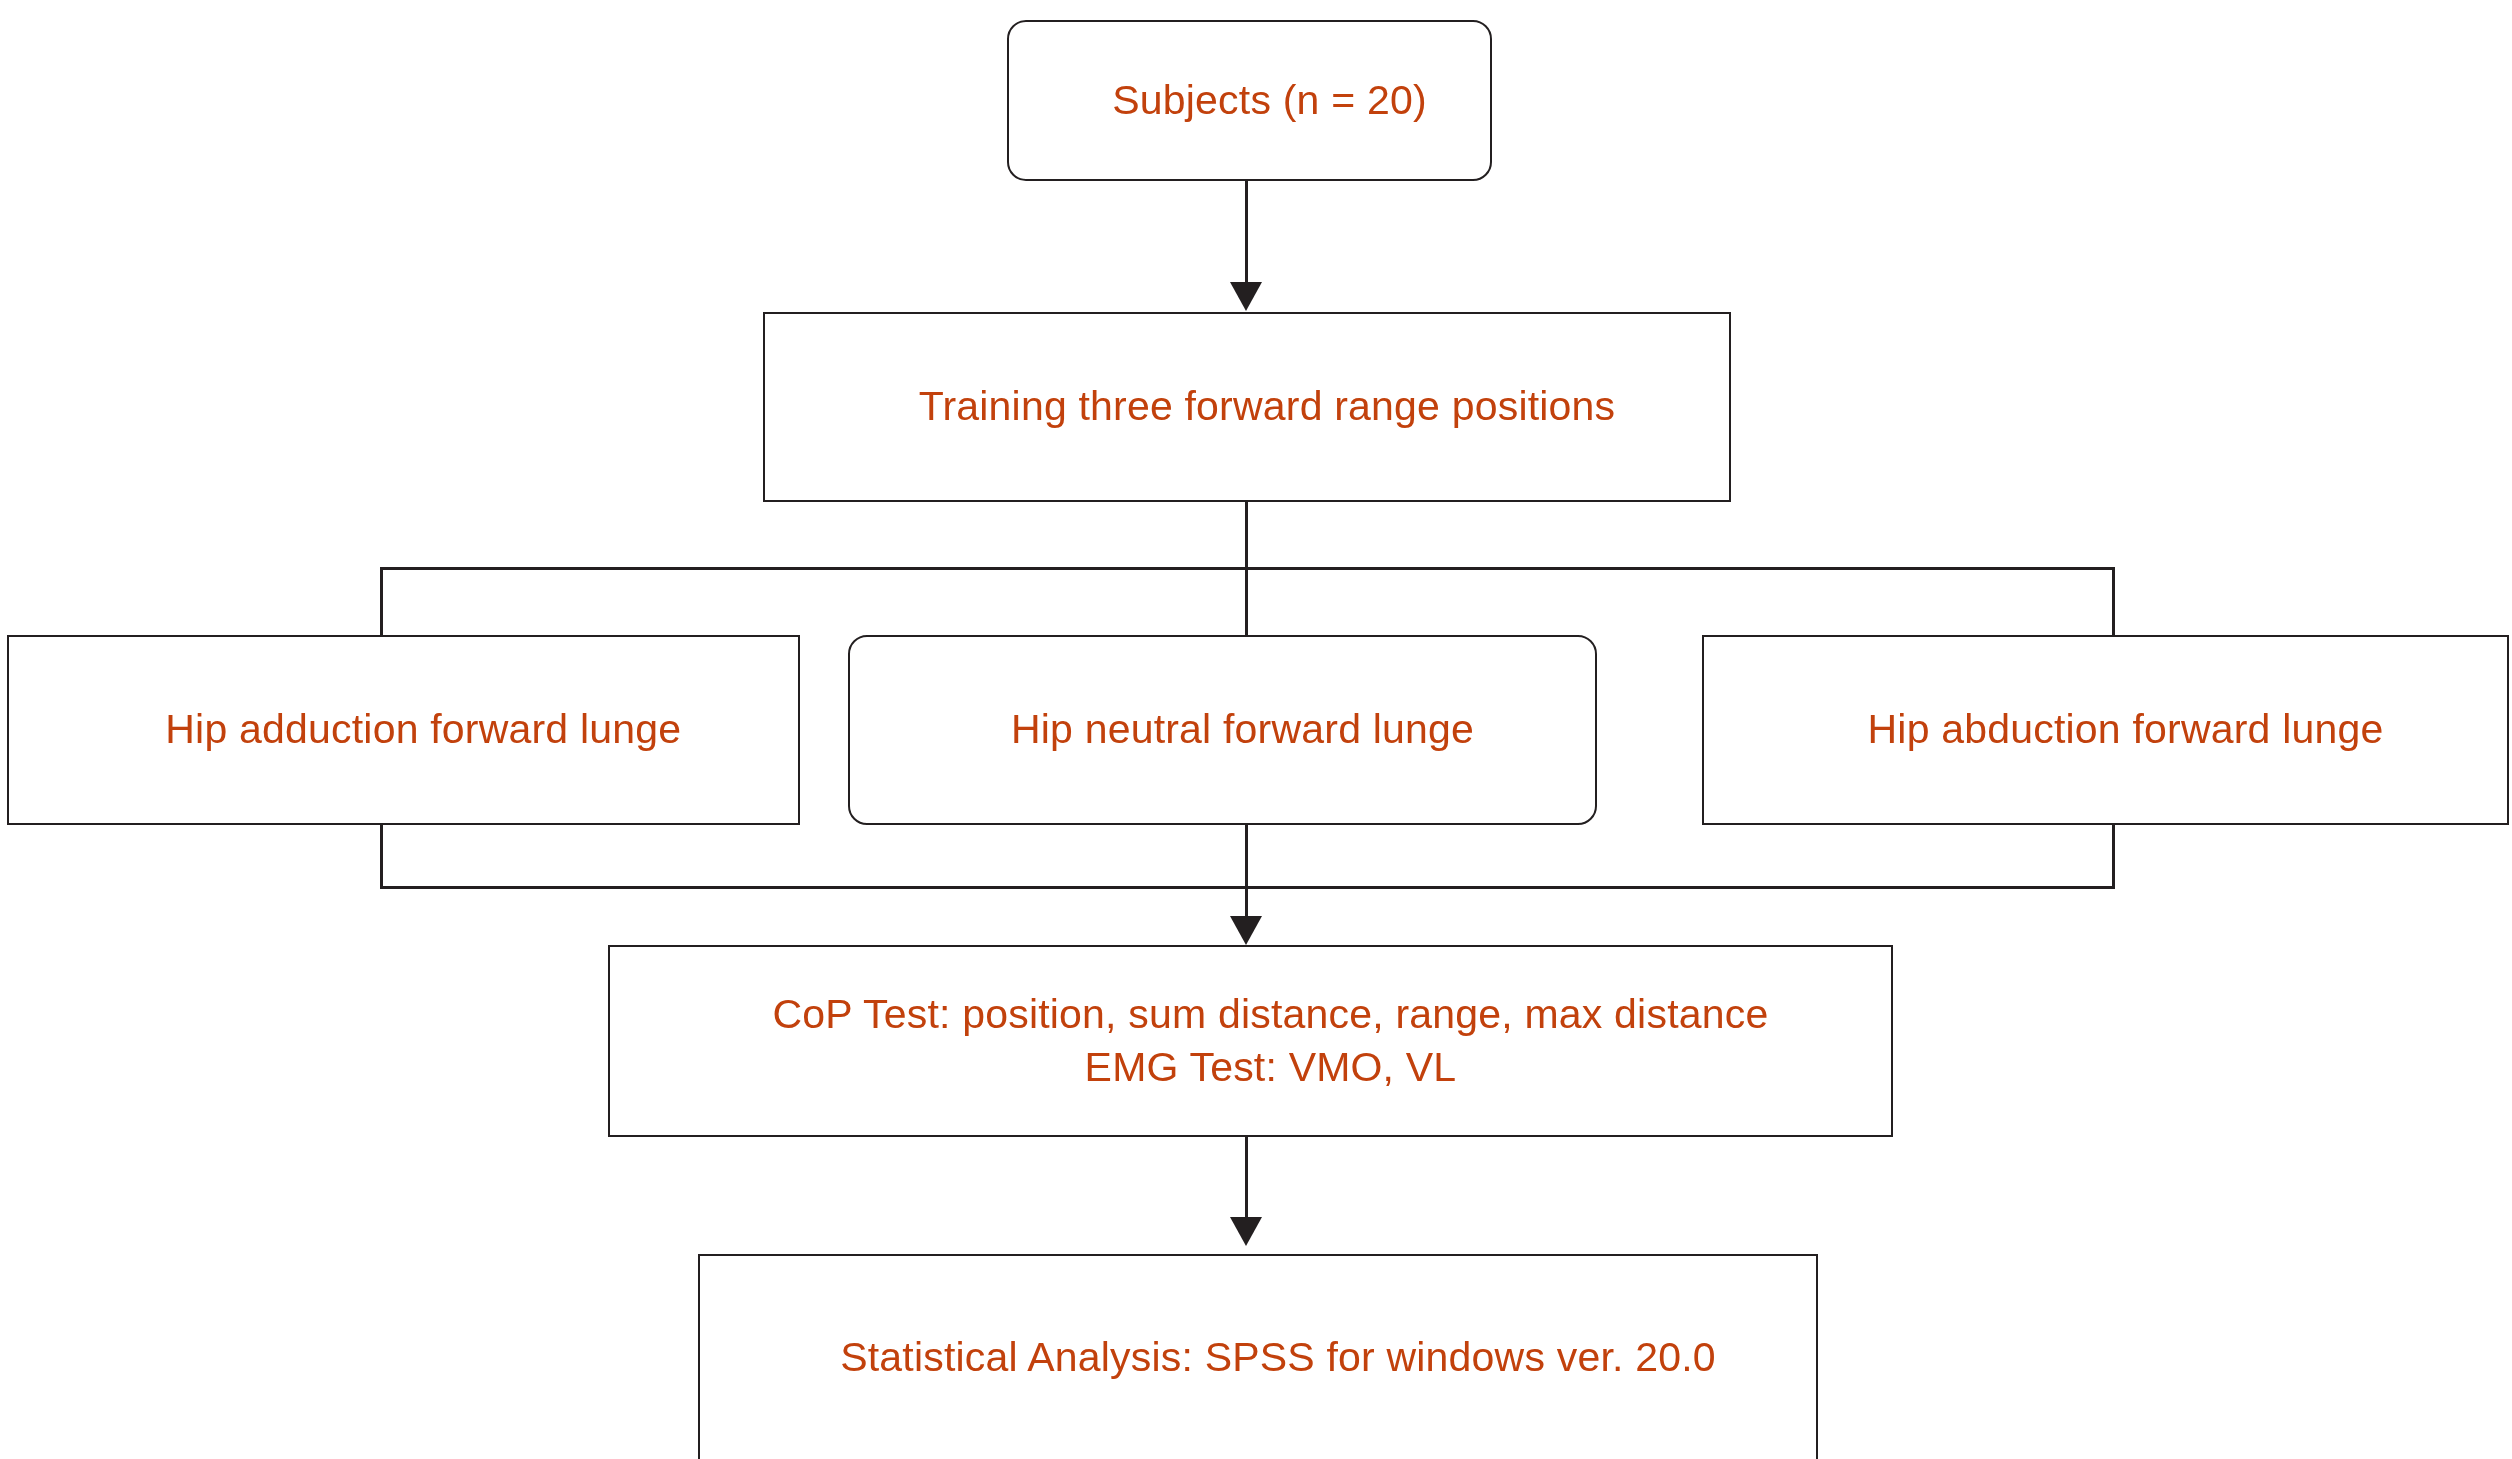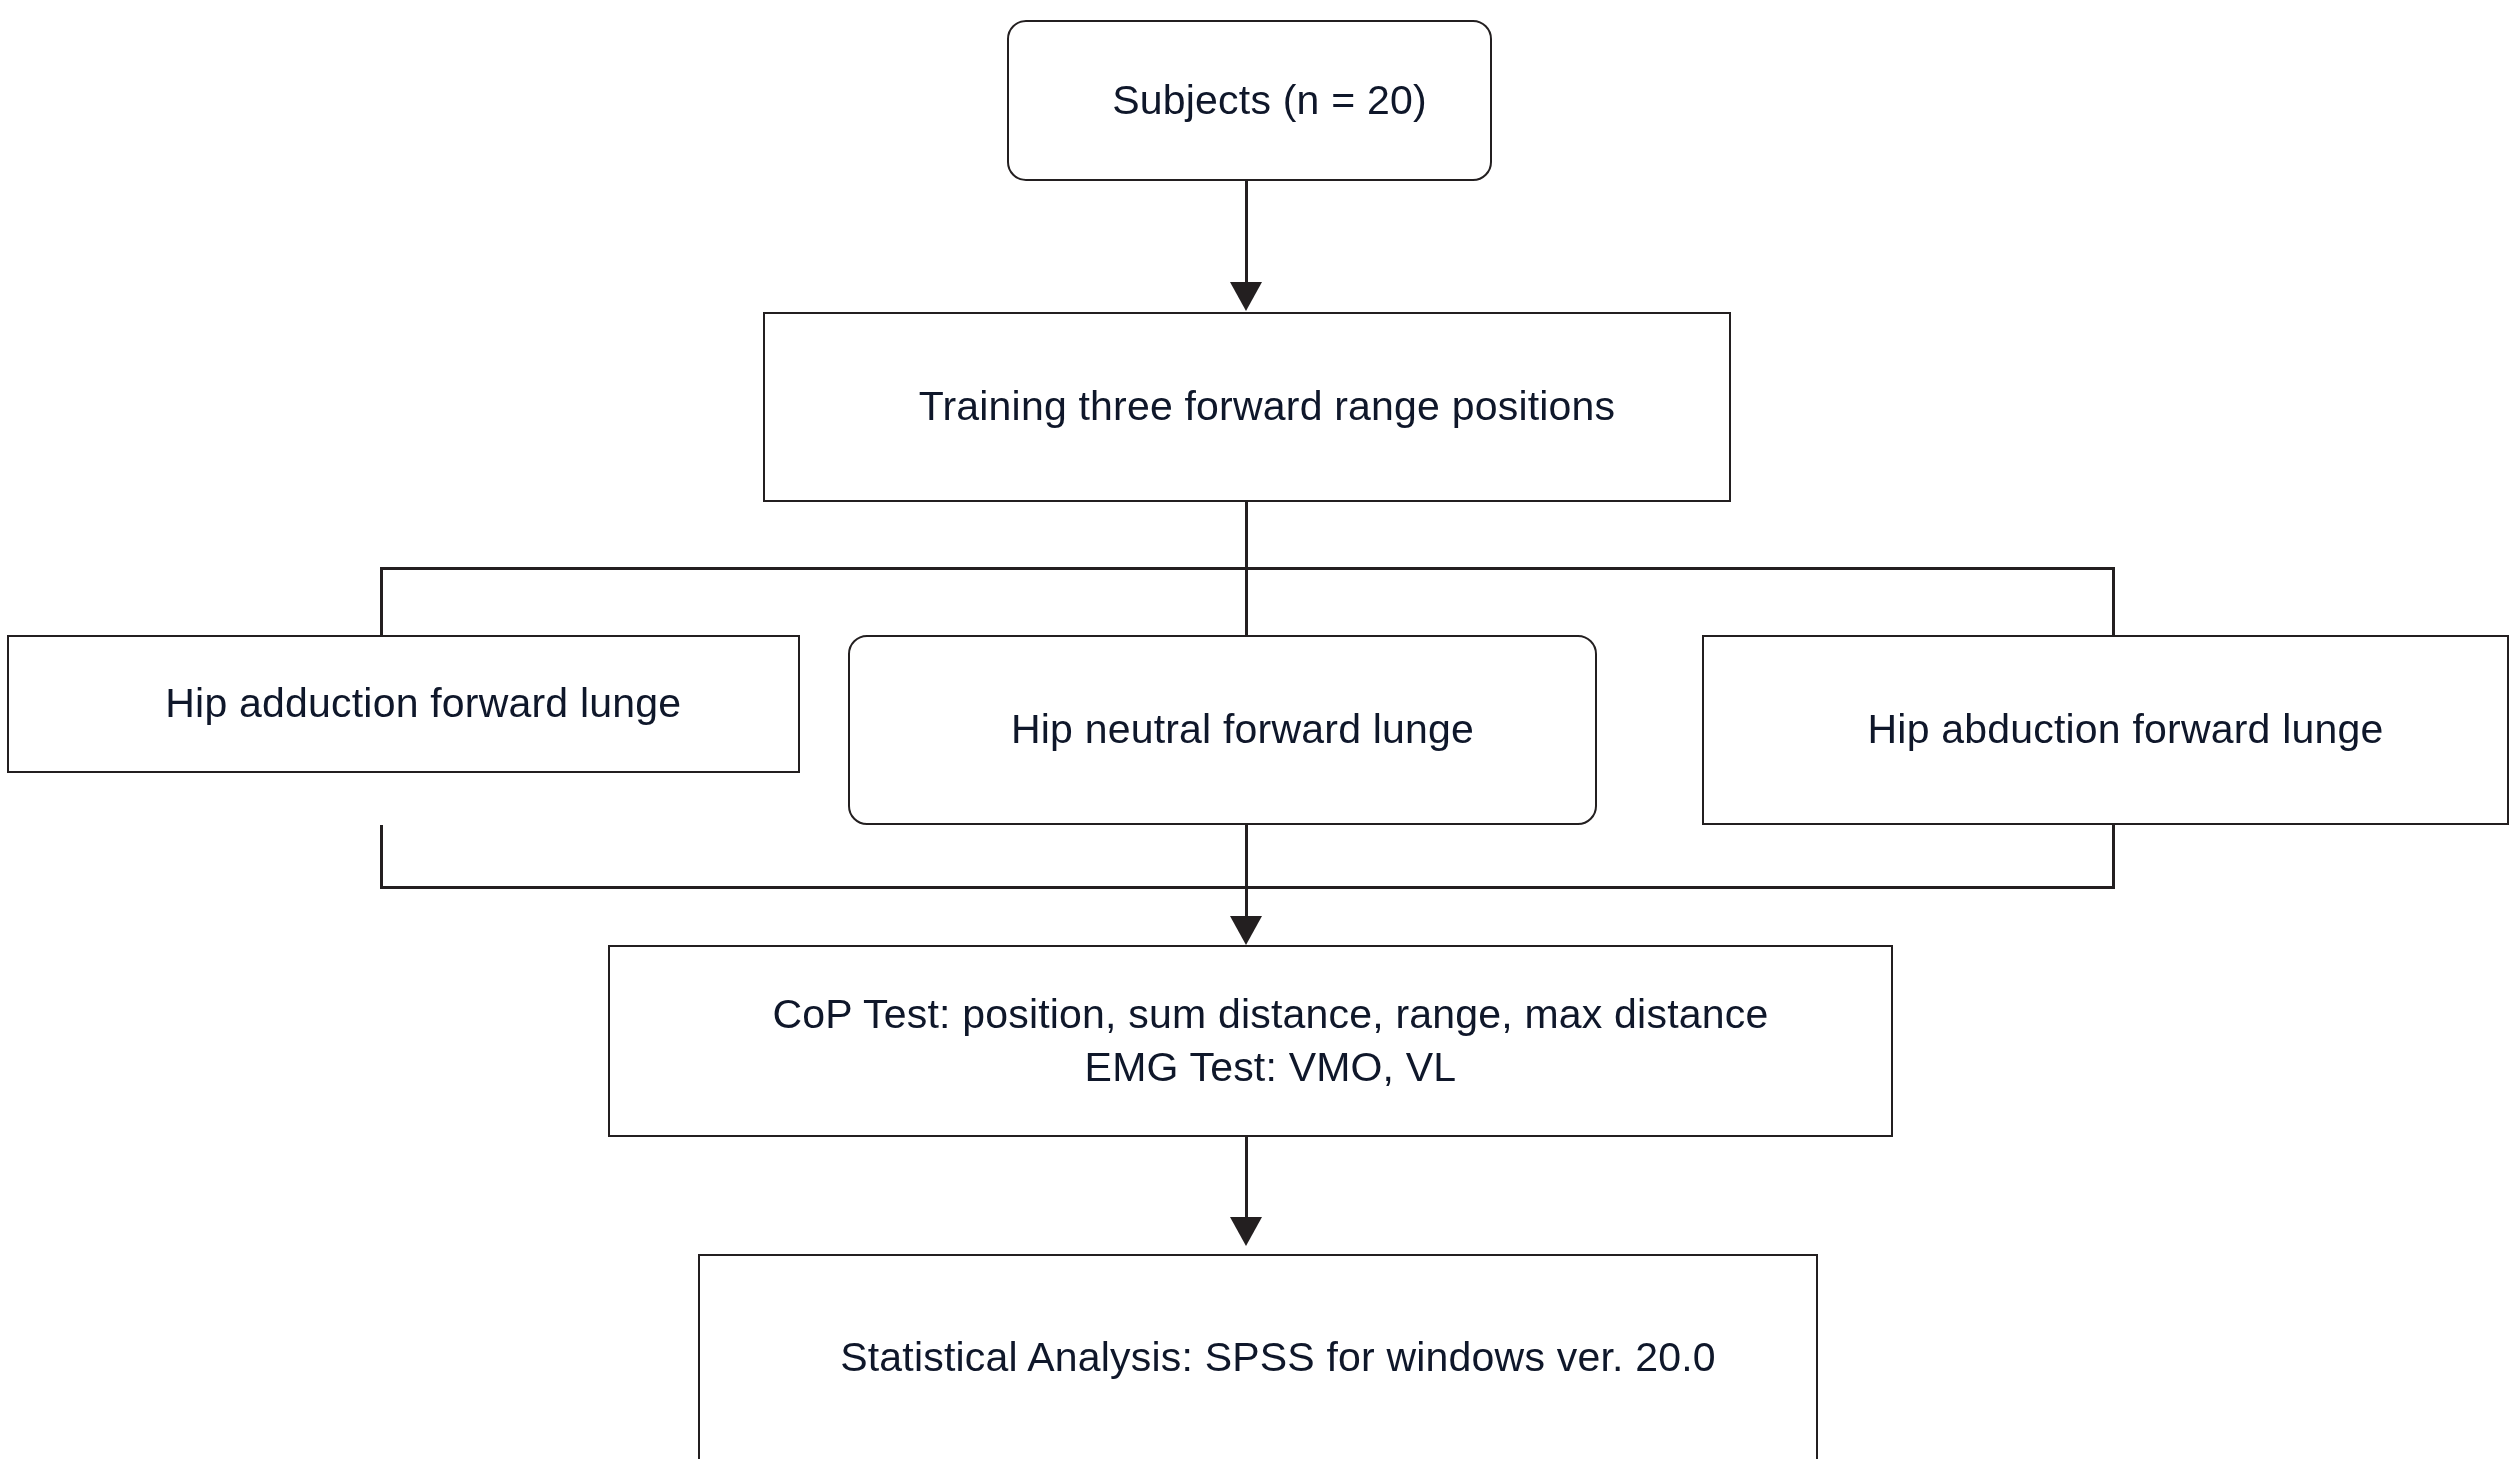--- a/index.html
+++ b/index.html
@@ -17,21 +17,21 @@
   }
   .node {
     position: absolute;
     box-sizing: border-box;
     border: 2.6px solid #231f20;
     background: #ffffff;
     display: flex;
     align-items: center;
     justify-content: center;
     text-align: center;
-    color: #0f172a;
+    color: #c2410c;
     font-size: 41px;
     line-height: 1.30;
     letter-spacing: 0.2px;
     white-space: pre-line;
     z-index: 3;
     padding-left: 40px;
   }
   .node.rounded {
     border-radius: 19px;
   }
@@ -79,21 +79,21 @@
   </div>
 
   <div class="vline" style="left:1245px; top:502px; height:133px;"></div>
 
   <div class="hline" style="left:380px; top:567px; width:1735px;"></div>
 
   <div class="vline" style="left:380px; top:567px; height:68px;"></div>
 
   <div class="vline" style="left:2112px; top:567px; height:68px;"></div>
 
-  <div class="node" style="left:6.8px; top:635px; width:793px; height:138px;">
+  <div class="node" style="left:6.8px; top:635px; width:793px; height:190px;">
     <span class="label">Hip adduction forward lunge</span>
   </div>
 
   <div class="node" style="left:848px; top:635px; width:749px; height:190px;border-radius:19px;">
     <span class="label">Hip neutral forward lunge</span>
   </div>
 
   <div class="node" style="left:1702px; top:635px; width:807px; height:190px;text-align:center;">
     <span class="label">Hip abduction forward lunge</span>
   </div>

